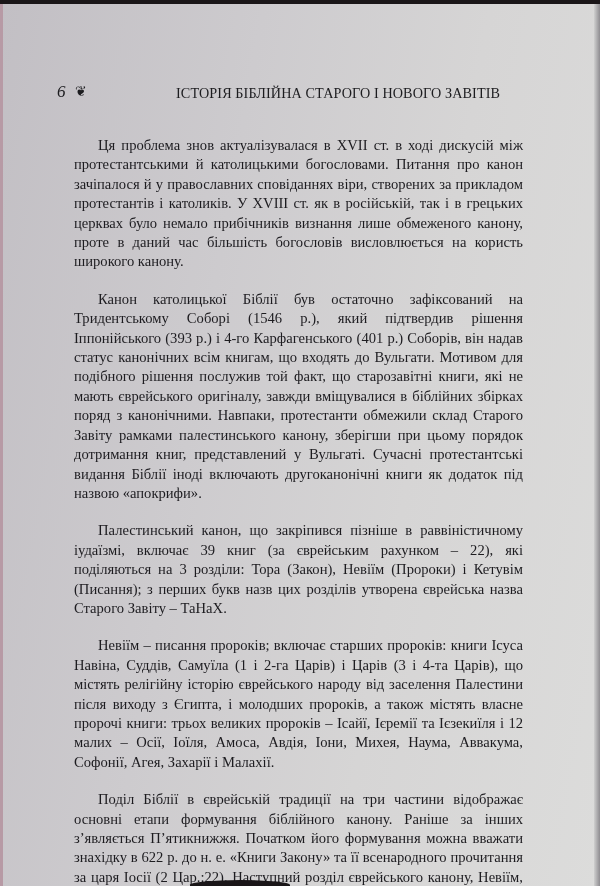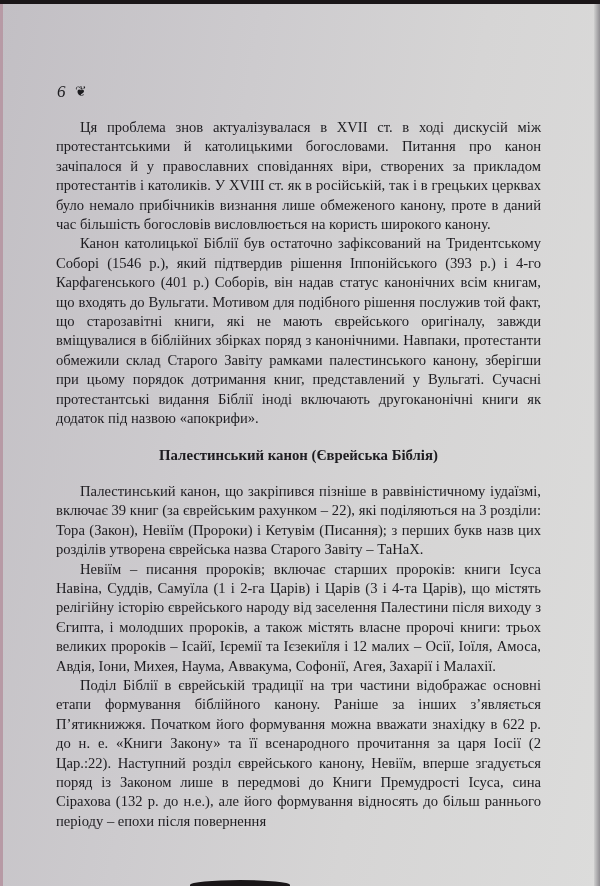--- a/index.html
+++ b/index.html
@@ -38,40 +38,40 @@
     position: absolute; left: 18px; top: 1px; font-size: 14px;
   }
   .running-title {
     position: absolute; left: 119px; top: 3px; font-size: 14.2px; letter-spacing: 0.1px;
   }
   .body-text {
     position: absolute; left: 56px; top: 118px; width: 485px;
     font-family: "Liberation Serif", serif; font-size: 14.6px; line-height: 19.4px;
     color: #1d1c20; text-align: justify;
   }
-  .body-text p { margin: 0; text-indent: 24px; }
+  .body-text p { margin: 18px; text-indent: 24px; }
   .body-text h2 {
     margin: 17px 0 17px 0; text-align: center; font-size: 14.8px; font-weight: bold;
   }
 </style>
 </head>
 <body>
 
 <div class="top-edge"></div>
 <div class="page"></div>
 <div class="left-edge"></div>
 <div class="right-edge"></div>
 
 <div class="header">
   <span class="page-num">6</span>
   <span class="ornament">❦</span>
+  <span class="running-title">ІСТОРІЯ БІБЛІЙНА СТАРОГО І НОВОГО ЗАВІТІВ</span>
 </div>
 
 <div class="body-text">
   <p>Ця проблема знов актуалізувалася в XVII ст. в ході дискусій між протестантськими й католицькими богословами. Питання про канон зачіпалося й у православних сповіданнях віри, створених за прикладом протестантів і католиків. У XVIII ст. як в російській, так і в грецьких церквах було немало прибічників визнання лише обмеженого канону, проте в даний час більшість богословів висловлюється на користь широкого канону.</p>
   <p>Канон католицької Біблії був остаточно зафіксований на Тридентському Соборі (1546 р.), який підтвердив рішення Іппонійського (393 р.) і 4-го Карфагенського (401 р.) Соборів, він надав статус канонічних всім книгам, що входять до Вульгати. Мотивом для подібного рішення послужив той факт, що старозавітні книги, які не мають єврейського оригіналу, завжди вміщувалися в біблійних збірках поряд з канонічними. Навпаки, протестанти обмежили склад Старого Завіту рамками палестинського канону, зберігши при цьому порядок дотримання книг, представлений у Вульгаті. Сучасні протестантські видання Біблії іноді включають другоканонічні книги як додаток під назвою «апокрифи».</p>
-  <h2>Палестинський канон (Єврейська Біблія)</h2>
   <p>Палестинський канон, що закріпився пізніше в раввіністичному іудаїзмі, включає 39 книг (за єврейським рахунком – 22), які поділяються на 3 розділи: Тора (Закон), Невіїм (Пророки) і Кетувім (Писання); з перших букв назв цих розділів утворена єврейська назва Старого Завіту – ТаНаХ.</p>
   <p>Невіїм – писання пророків; включає старших пророків: книги Ісуса Навіна, Суддів, Самуїла (1 і 2-га Царів) і Царів (3 і 4-та Царів), що містять релігійну історію єврейського народу від заселення Палестини після виходу з Єгипта, і молодших пророків, а також містять власне пророчі книги: трьох великих пророків – Ісайї, Ієремії та Ієзекиїля і 12 малих – Осії, Іоїля, Амоса, Авдія, Іони, Михея, Наума, Аввакума, Софонії, Агея, Захарії і Малахії.</p>
   <p>Поділ Біблії в єврейській традиції на три частини відображає основні етапи формування біблійного канону. Раніше за інших з’являється П’ятикнижжя. Початком його формування можна вважати знахідку в 622 р. до н. е. «Книги Закону» та її всенародного прочитання за царя Іосії (2 Цар.:22). Наступний розділ єврейського канону, Невіїм, вперше згадується поряд із Законом лише в передмові до Книги Премудрості Ісуса, сина Сірахова (132 р. до н.е.), але його формування відносять до більш раннього періоду – епохи після повернення</p>
 </div>
 
 <div class="bottom-shadow"></div>
 
 </body></html>

